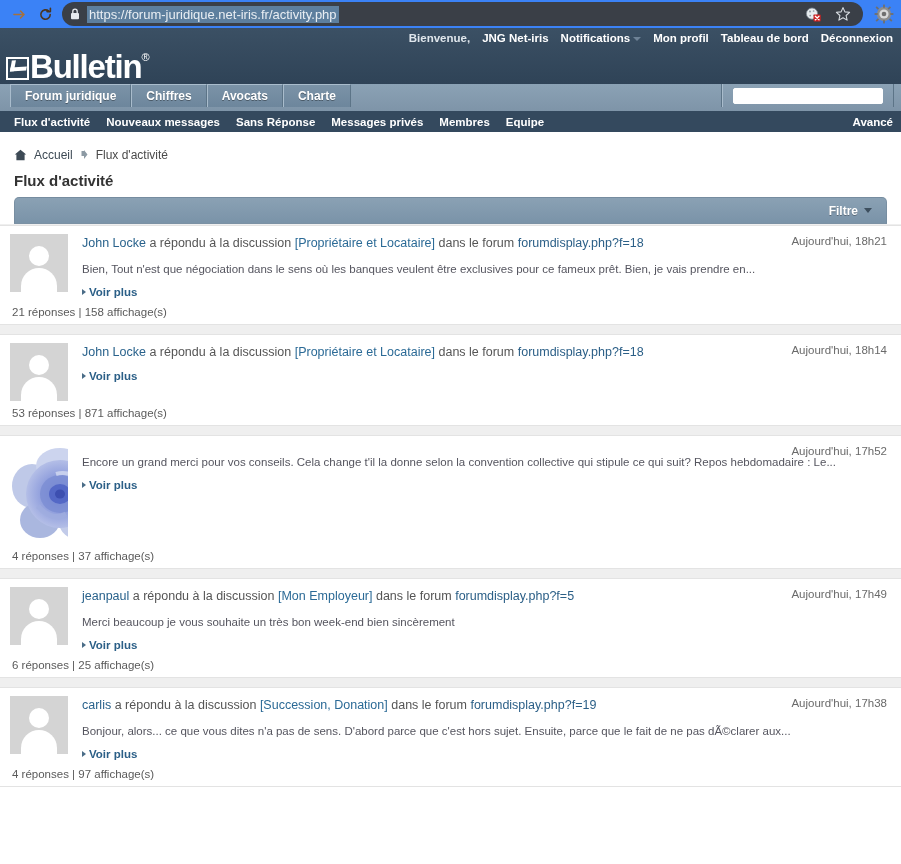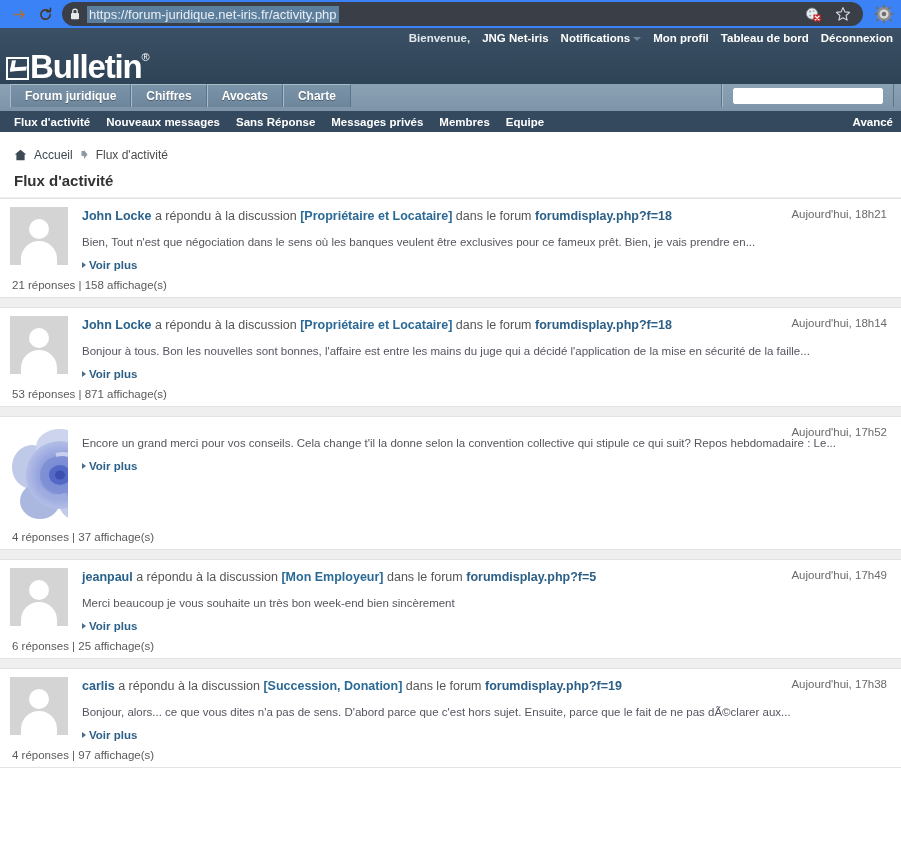--- a/index.html
+++ b/index.html
@@ -282,21 +282,21 @@
   }
   .entry-content { flex: 1 1 auto; min-width: 0; padding-top: 1px; }
   .entry-line {
     font-size: 12.5px;
     color: #555555;
     line-height: 1.35;
     padding-right: 110px;
   }
   .entry-line a, .lnk {
     color: #2b5f87;
-    font-weight: bold;
+    font-weight: normal;
     text-decoration: none;
   }
   .lnk.user { color: #29628c; }
   .lnk.thread { color: #2b6a96; }
   .lnk.forum { color: #2b5f87; }
   .entry-snippet {
     font-size: 11.5px;
     color: #55555f;
     margin-top: 9px;
     line-height: 1.4;
@@ -451,20 +451,24 @@
     <span class="bc-sep">
       <svg width="9" height="10" viewBox="0 0 9 10">
           <path d="M1.5 1 L1.5 6 L4 6 L4 9 L7.5 4.5 L4 0 L4 1 Z" fill="#8d9aa4"></path>
         </svg>
     </span>
     <span>Flux d'activité</span>
   </div>
 
   <div class="page-title">Flux d'activité</div>
 
+  <div class="filterbar">
+    <span class="lbl">Filtre</span>
+    <span class="filter-caret"></span>
+  </div>
 </div>
 
 <div class="feed" id="feed">
     <div class="entry">
     <div class="entry-time">Aujourd'hui, 18h21</div>
     <div class="entry-main">
       <div class="avatar">
          <span class="head"></span>
          <span class="body"></span>
        </div>
@@ -482,21 +486,20 @@
     <div class="entry-time">Aujourd'hui, 18h14</div>
     <div class="entry-main">
       <div class="avatar">
          <span class="head"></span>
          <span class="body"></span>
        </div>
       <div class="entry-content">
         <div class="entry-line">
           <a href="#" class="lnk user">John Locke</a><span> a répondu à la discussion </span><a href="#" class="lnk thread">[Propriétaire et Locataire]</a><span> dans le forum </span><a href="#" class="lnk forum">forumdisplay.php?f=18</a>
         </div>
-        <div class="entry-snippet">Bonjour à tous. Bon les nouvelles sont bonnes, l'affaire est entre les mains du juge qui a décidé l'application de la mise en sécurité de la faille...</div>
         <a href="#" class="voirplus"><span class="arr"></span><span>Voir plus</span></a>
       </div>
     </div>
     <div class="entry-stats">53 réponses | 871 affichage(s)</div>
   </div>
     <div class="entry">
     <div class="entry-time">Aujourd'hui, 17h52</div>
     <div class="entry-main">
       <div class="avatar tall">
          <svg width="100" height="100" viewBox="0 0 100 100">

